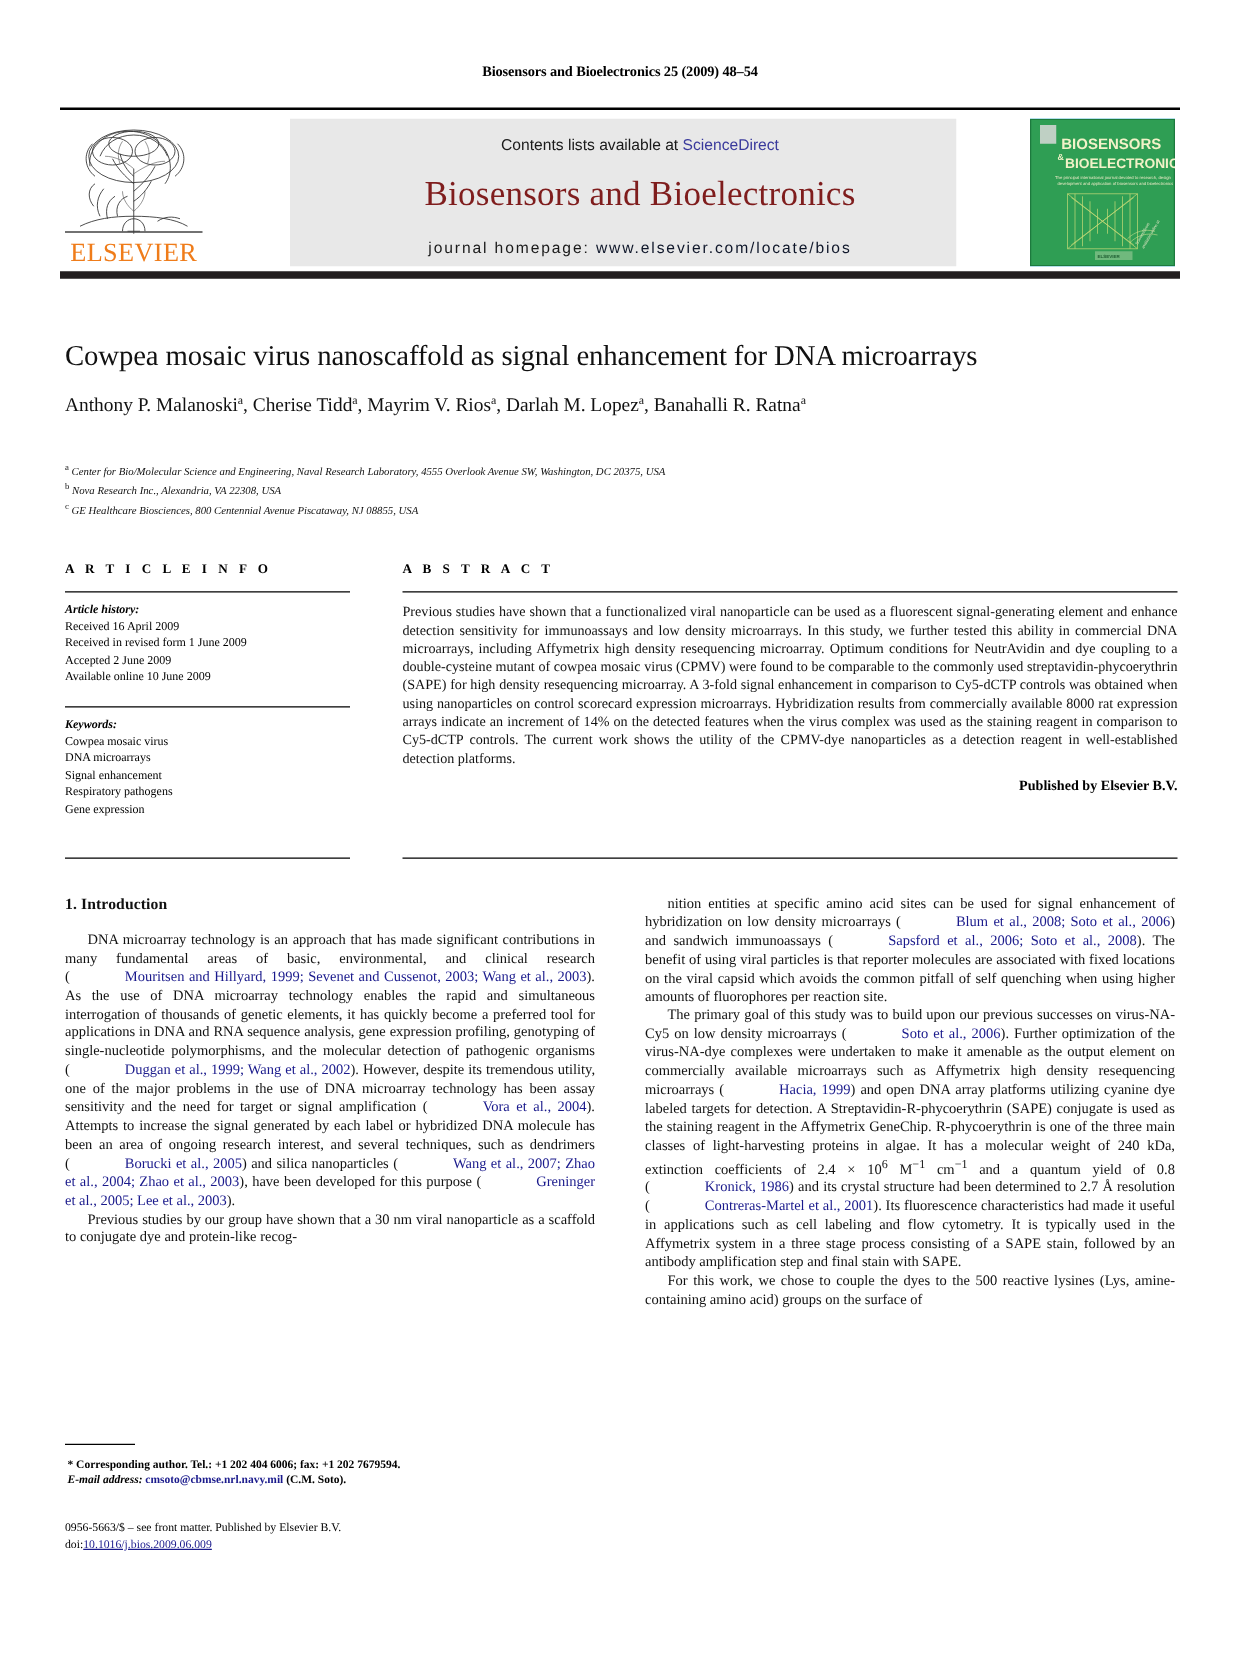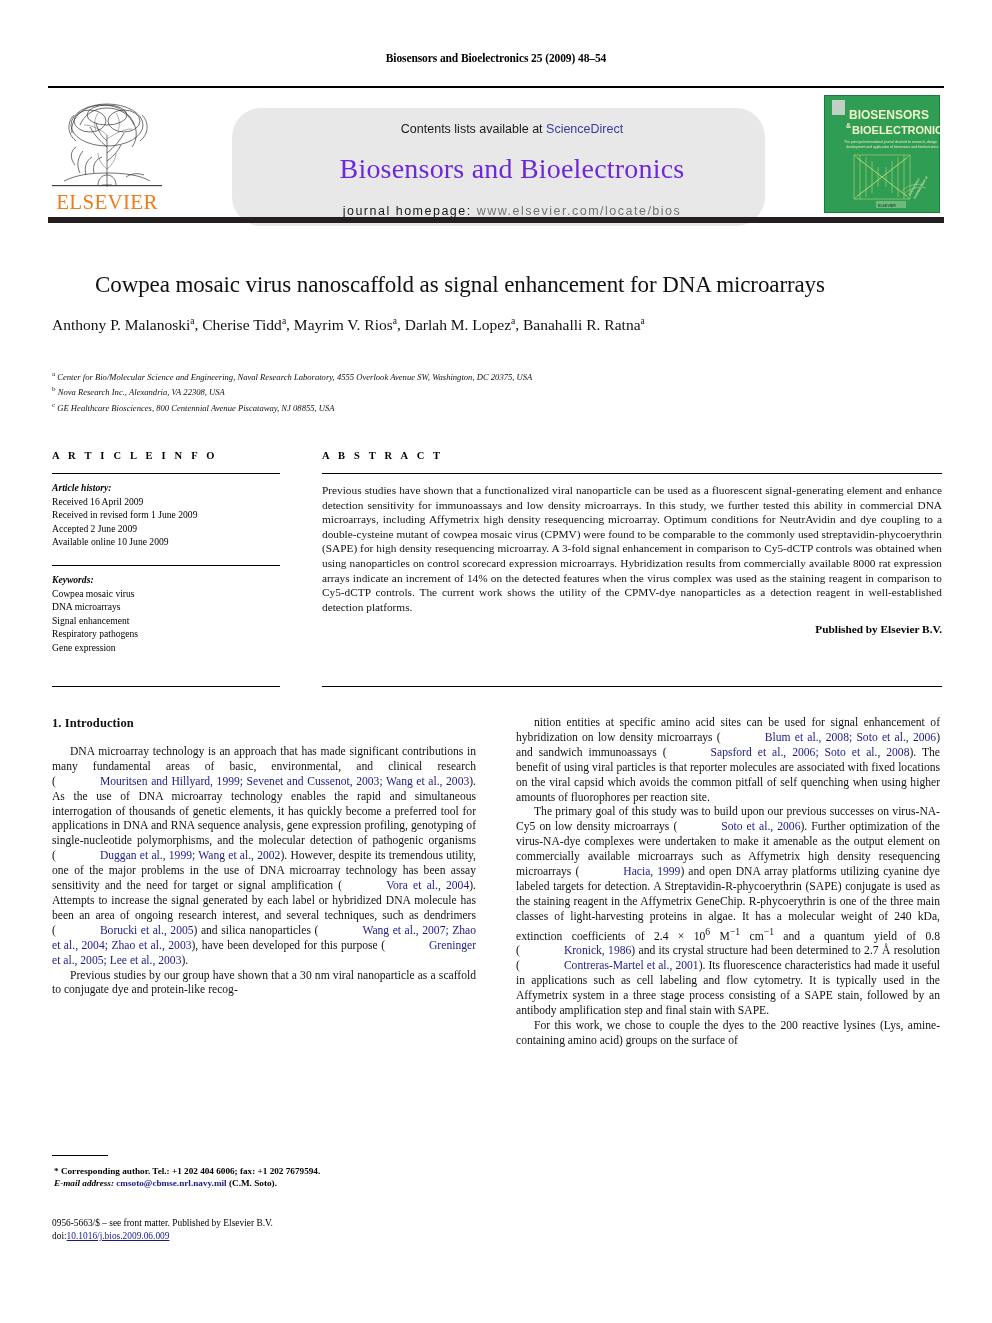--- a/index.html
+++ b/index.html
@@ -67,79 +67,77 @@
     width: 114px;
     text-align: center;
     color: #ef7c1a;
     font-family: "Liberation Serif", serif;
     font-size: 21px;
     letter-spacing: 0.3px;
     line-height: 1;
   }
   .sd-box {
     position: absolute;
-    left: 184px; top: 22px;
+    left: 184px; top: 9px;
     width: 533px;
     height: 118px;
     background: #e8e8e8;
-    border-radius: 29px;
   }
   .sd-contents {
     position: absolute;
     left: 0; top: 14px;
     width: 560px;
     text-align: center;
     font-family: "Liberation Sans", sans-serif;
     font-size: 12.5px;
     color: #1a1a1a;
   }
   .sd-contents .sd-link {
     color: #3a3a9c;
   }
   .journal-title {
     position: absolute;
     left: 0; top: 45px;
     width: 560px;
     text-align: center;
     font-family: "Liberation Serif", serif;
     font-size: 28px;
-    color: #6d28d9;
+    color: #7f1d1d;
     letter-spacing: 0.2px;
   }
   .homepage-line {
     position: absolute;
     left: 0; top: 96px;
     width: 560px;
     text-align: center;
     font-family: "Liberation Sans", sans-serif;
     font-size: 12.5px;
     letter-spacing: 1.5px;
     color: #1a1a1a;
   }
-  .homepage-line .hp-url { color: #737373; }
+  .homepage-line .hp-url { color: #0f172a; }
 
   
   .cover-thumb {
     position: absolute;
     left: 776px; top: 9px;
     width: 116px;
     height: 118px;
     background: #0ea5e9;
     overflow: hidden;
   }
 
   
   .title {
     position: absolute;
     left: 52px; top: 272px;
     width: 890px;
     font-size: 23px;
     letter-spacing: -0.1px;
     color: #111;
-    margin-left: 43px;
   }
   .authors {
     position: absolute;
     left: 52px; top: 310px;
     width: 890px;
     font-size: 15.5px;
     line-height: 23px;
     color: #111;
   }
   .authors sup { font-size: 9.5px; vertical-align: super; }
@@ -374,21 +372,21 @@
 
   <div class="col col-left">
     <div class="h2">1.  Introduction</div>
     <p class="body-p">DNA microarray technology is an approach that has made significant contributions in many fundamental areas of basic, environmental, and clinical research (<span class="ref">Mouritsen and Hillyard, 1999; Sevenet and Cussenot, 2003; Wang et al., 2003</span>). As the use of DNA microarray technology enables the rapid and simultaneous interrogation of thousands of genetic elements, it has quickly become a preferred tool for applications in DNA and RNA sequence analysis, gene expression profiling, genotyping of single-nucleotide polymorphisms, and the molecular detection of pathogenic organisms (<span class="ref">Duggan et al., 1999; Wang et al., 2002</span>). However, despite its tremendous utility, one of the major problems in the use of DNA microarray technology has been assay sensitivity and the need for target or signal amplification (<span class="ref">Vora et al., 2004</span>). Attempts to increase the signal generated by each label or hybridized DNA molecule has been an area of ongoing research interest, and several techniques, such as dendrimers (<span class="ref">Borucki et al., 2005</span>) and silica nanoparticles (<span class="ref">Wang et al., 2007; Zhao et al., 2004; Zhao et al., 2003</span>), have been developed for this purpose (<span class="ref">Greninger et al., 2005; Lee et al., 2003</span>).</p>
     <p class="body-p">Previous studies by our group have shown that a 30 nm viral nanoparticle as a scaffold to conjugate dye and protein-like recog-</p>
   </div>
 
   <div class="col col-right">
     <p class="body-p">nition entities at specific amino acid sites can be used for signal enhancement of hybridization on low density microarrays (<span class="ref">Blum et al., 2008; Soto et al., 2006</span>) and sandwich immunoassays (<span class="ref">Sapsford et al., 2006; Soto et al., 2008</span>). The benefit of using viral particles is that reporter molecules are associated with fixed locations on the viral capsid which avoids the common pitfall of self quenching when using higher amounts of fluorophores per reaction site.</p>
     <p class="body-p">The primary goal of this study was to build upon our previous successes on virus-NA-Cy5 on low density microarrays (<span class="ref">Soto et al., 2006</span>). Further optimization of the virus-NA-dye complexes were undertaken to make it amenable as the output element on commercially available microarrays such as Affymetrix high density resequencing microarrays (<span class="ref">Hacia, 1999</span>) and open DNA array platforms utilizing cyanine dye labeled targets for detection. A Streptavidin-R-phycoerythrin (SAPE) conjugate is used as the staining reagent in the Affymetrix GeneChip. R-phycoerythrin is one of the three main classes of light-harvesting proteins in algae. It has a molecular weight of 240 kDa, extinction coefficients of 2.4 × 10<sup>6</sup> M<sup>−1</sup> cm<sup>−1</sup> and a quantum yield of 0.8 (<span class="ref">Kronick, 1986</span>) and its crystal structure had been determined to 2.7 Å resolution (<span class="ref">Contreras-Martel et al., 2001</span>). Its fluorescence characteristics had made it useful in applications such as cell labeling and flow cytometry. It is typically used in the Affymetrix system in a three stage process consisting of a SAPE stain, followed by an antibody amplification step and final stain with SAPE.</p>
-    <p class="body-p">For this work, we chose to couple the dyes to the 200 reactive lysines (Lys, amine-containing amino acid) groups on the surface of</p>
+    <p class="body-p">For this work, we chose to couple the dyes to the 500 reactive lysines (Lys, amine-containing amino acid) groups on the surface of</p>
   </div>
 
   <div class="foot">
     <div class="foot-rule"></div>
     <div class="foot-text">*  Corresponding author. Tel.: +1 202 404 6006; fax: +1 202 7679594.</div>
     <div class="foot-text"><span class="ital">E-mail address:</span> <span class="mail">cmsoto@cbmse.nrl.navy.mil</span><span> (C.M. Soto).</span></div>
   </div>
 
   <div class="imprint">
     <div>0956-5663/$ – see front matter. Published by Elsevier B.V.</div>

